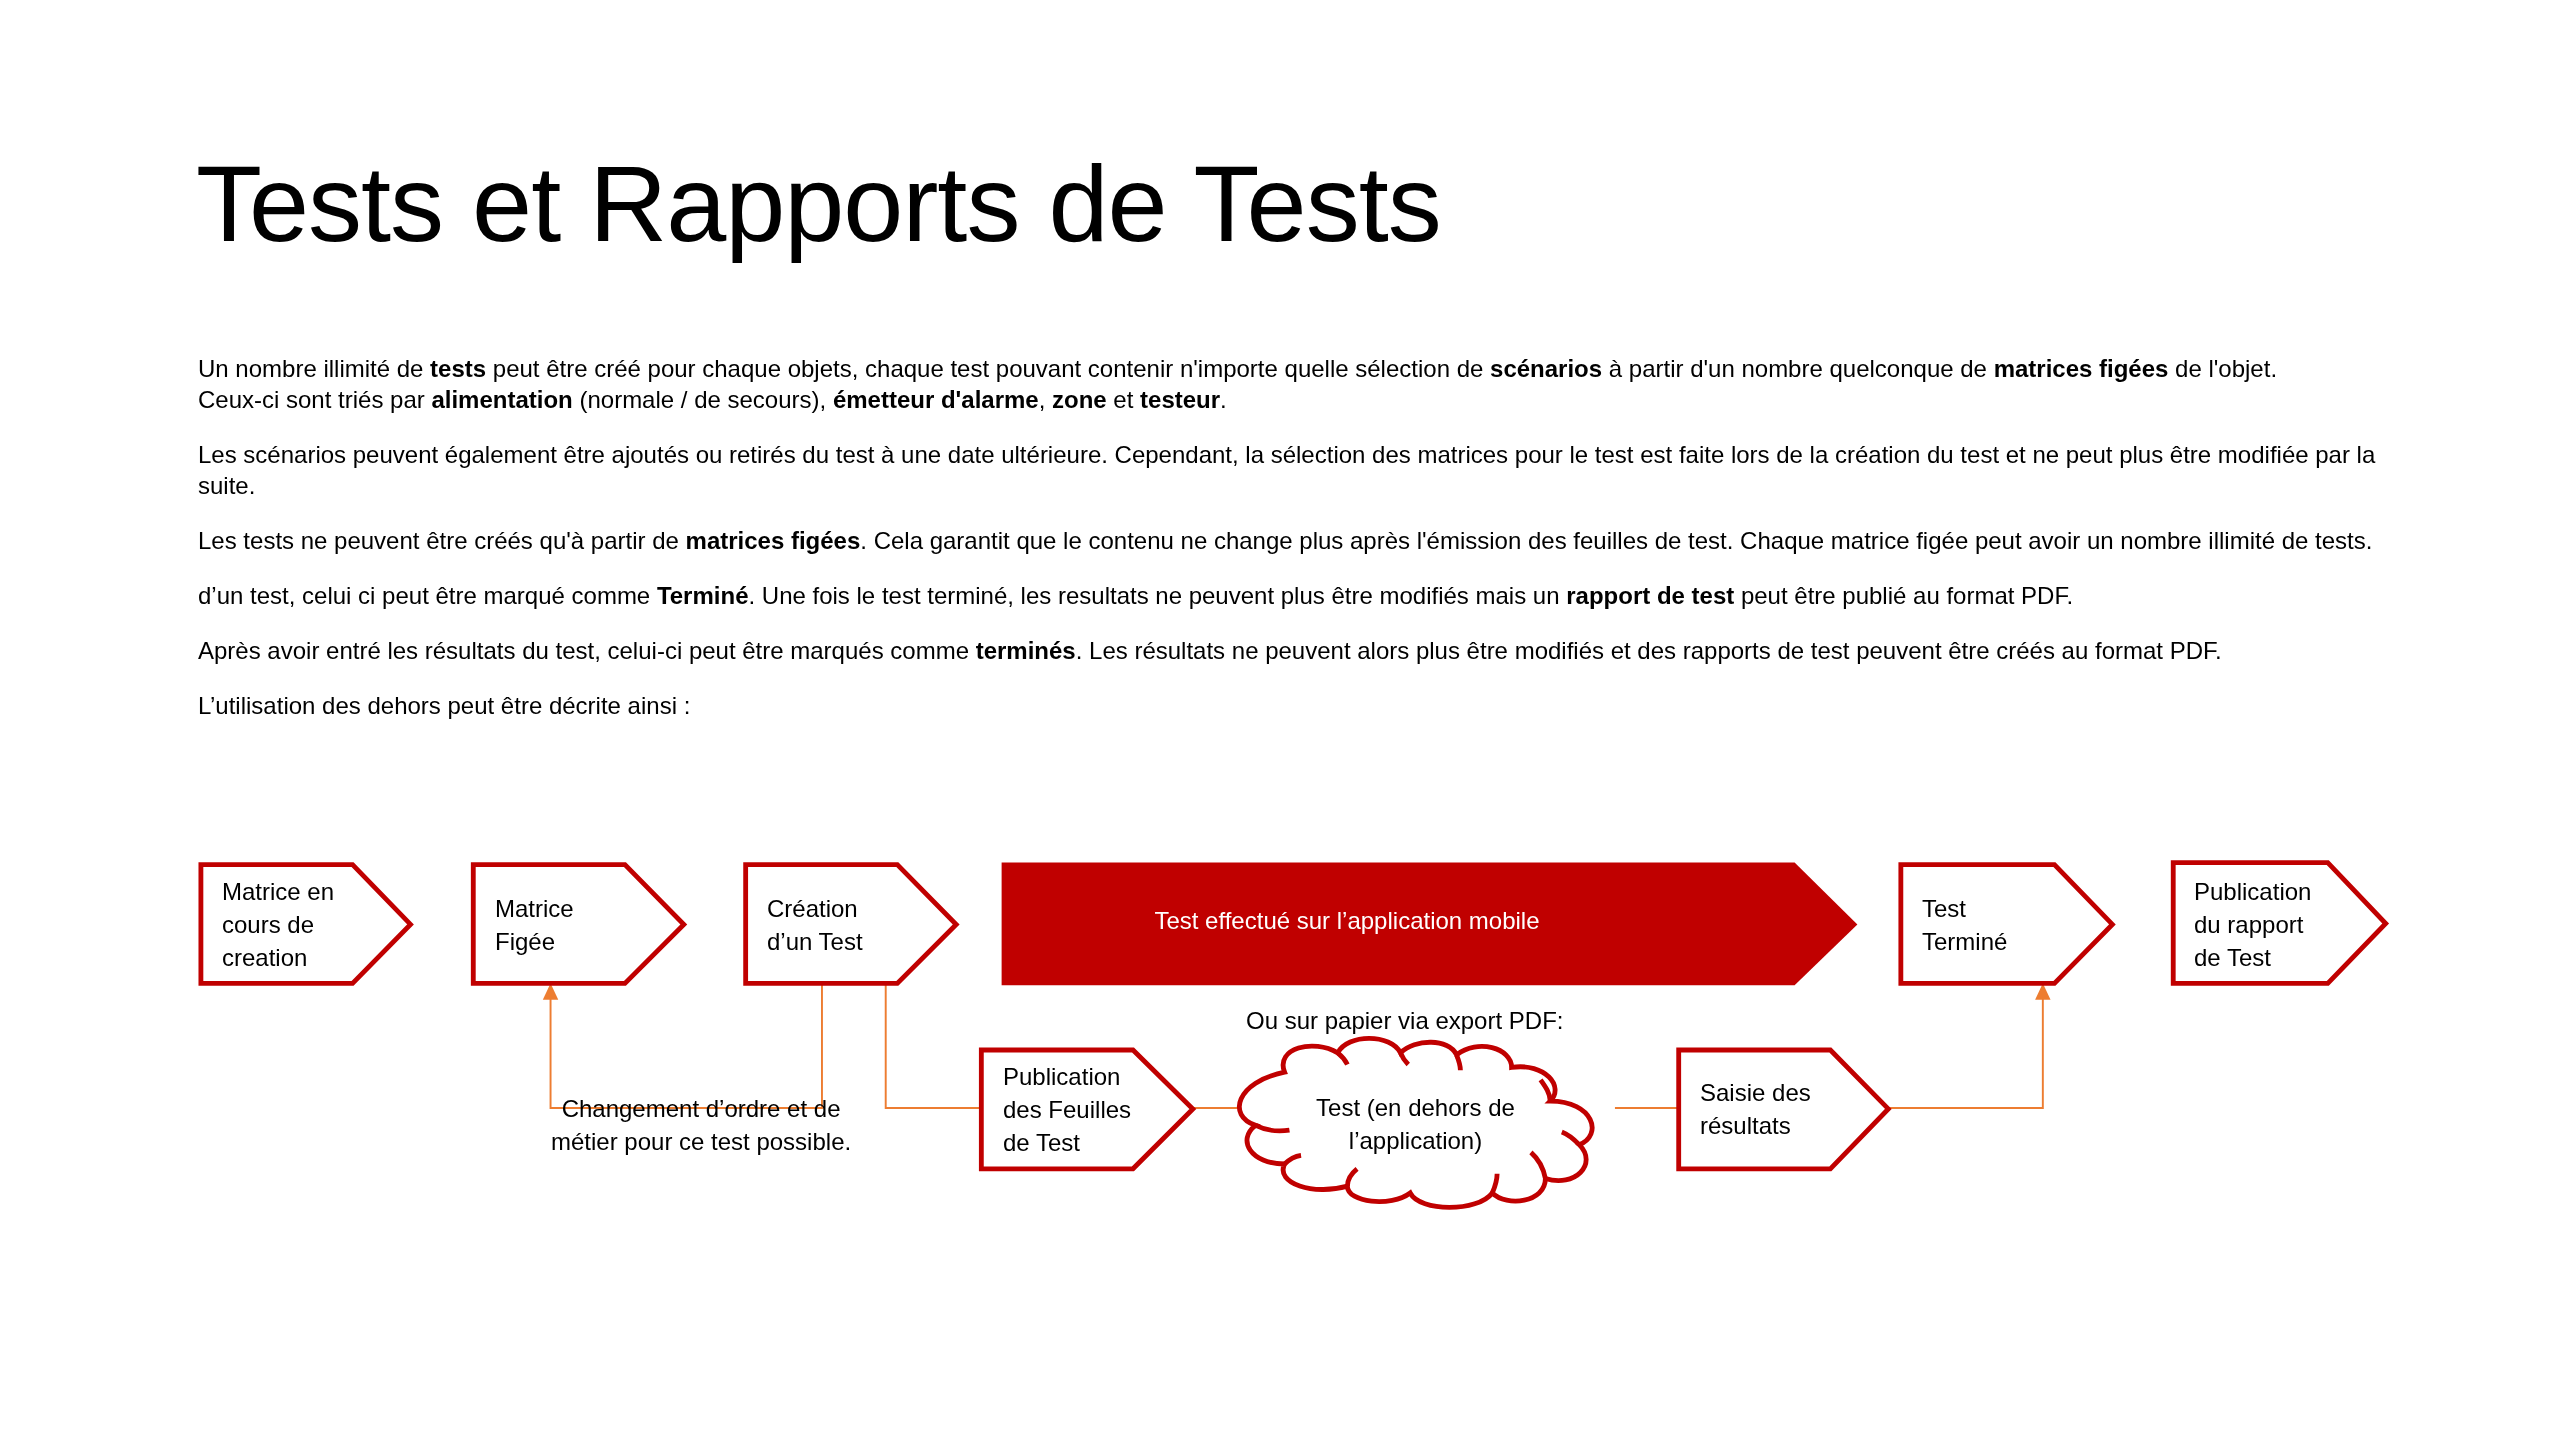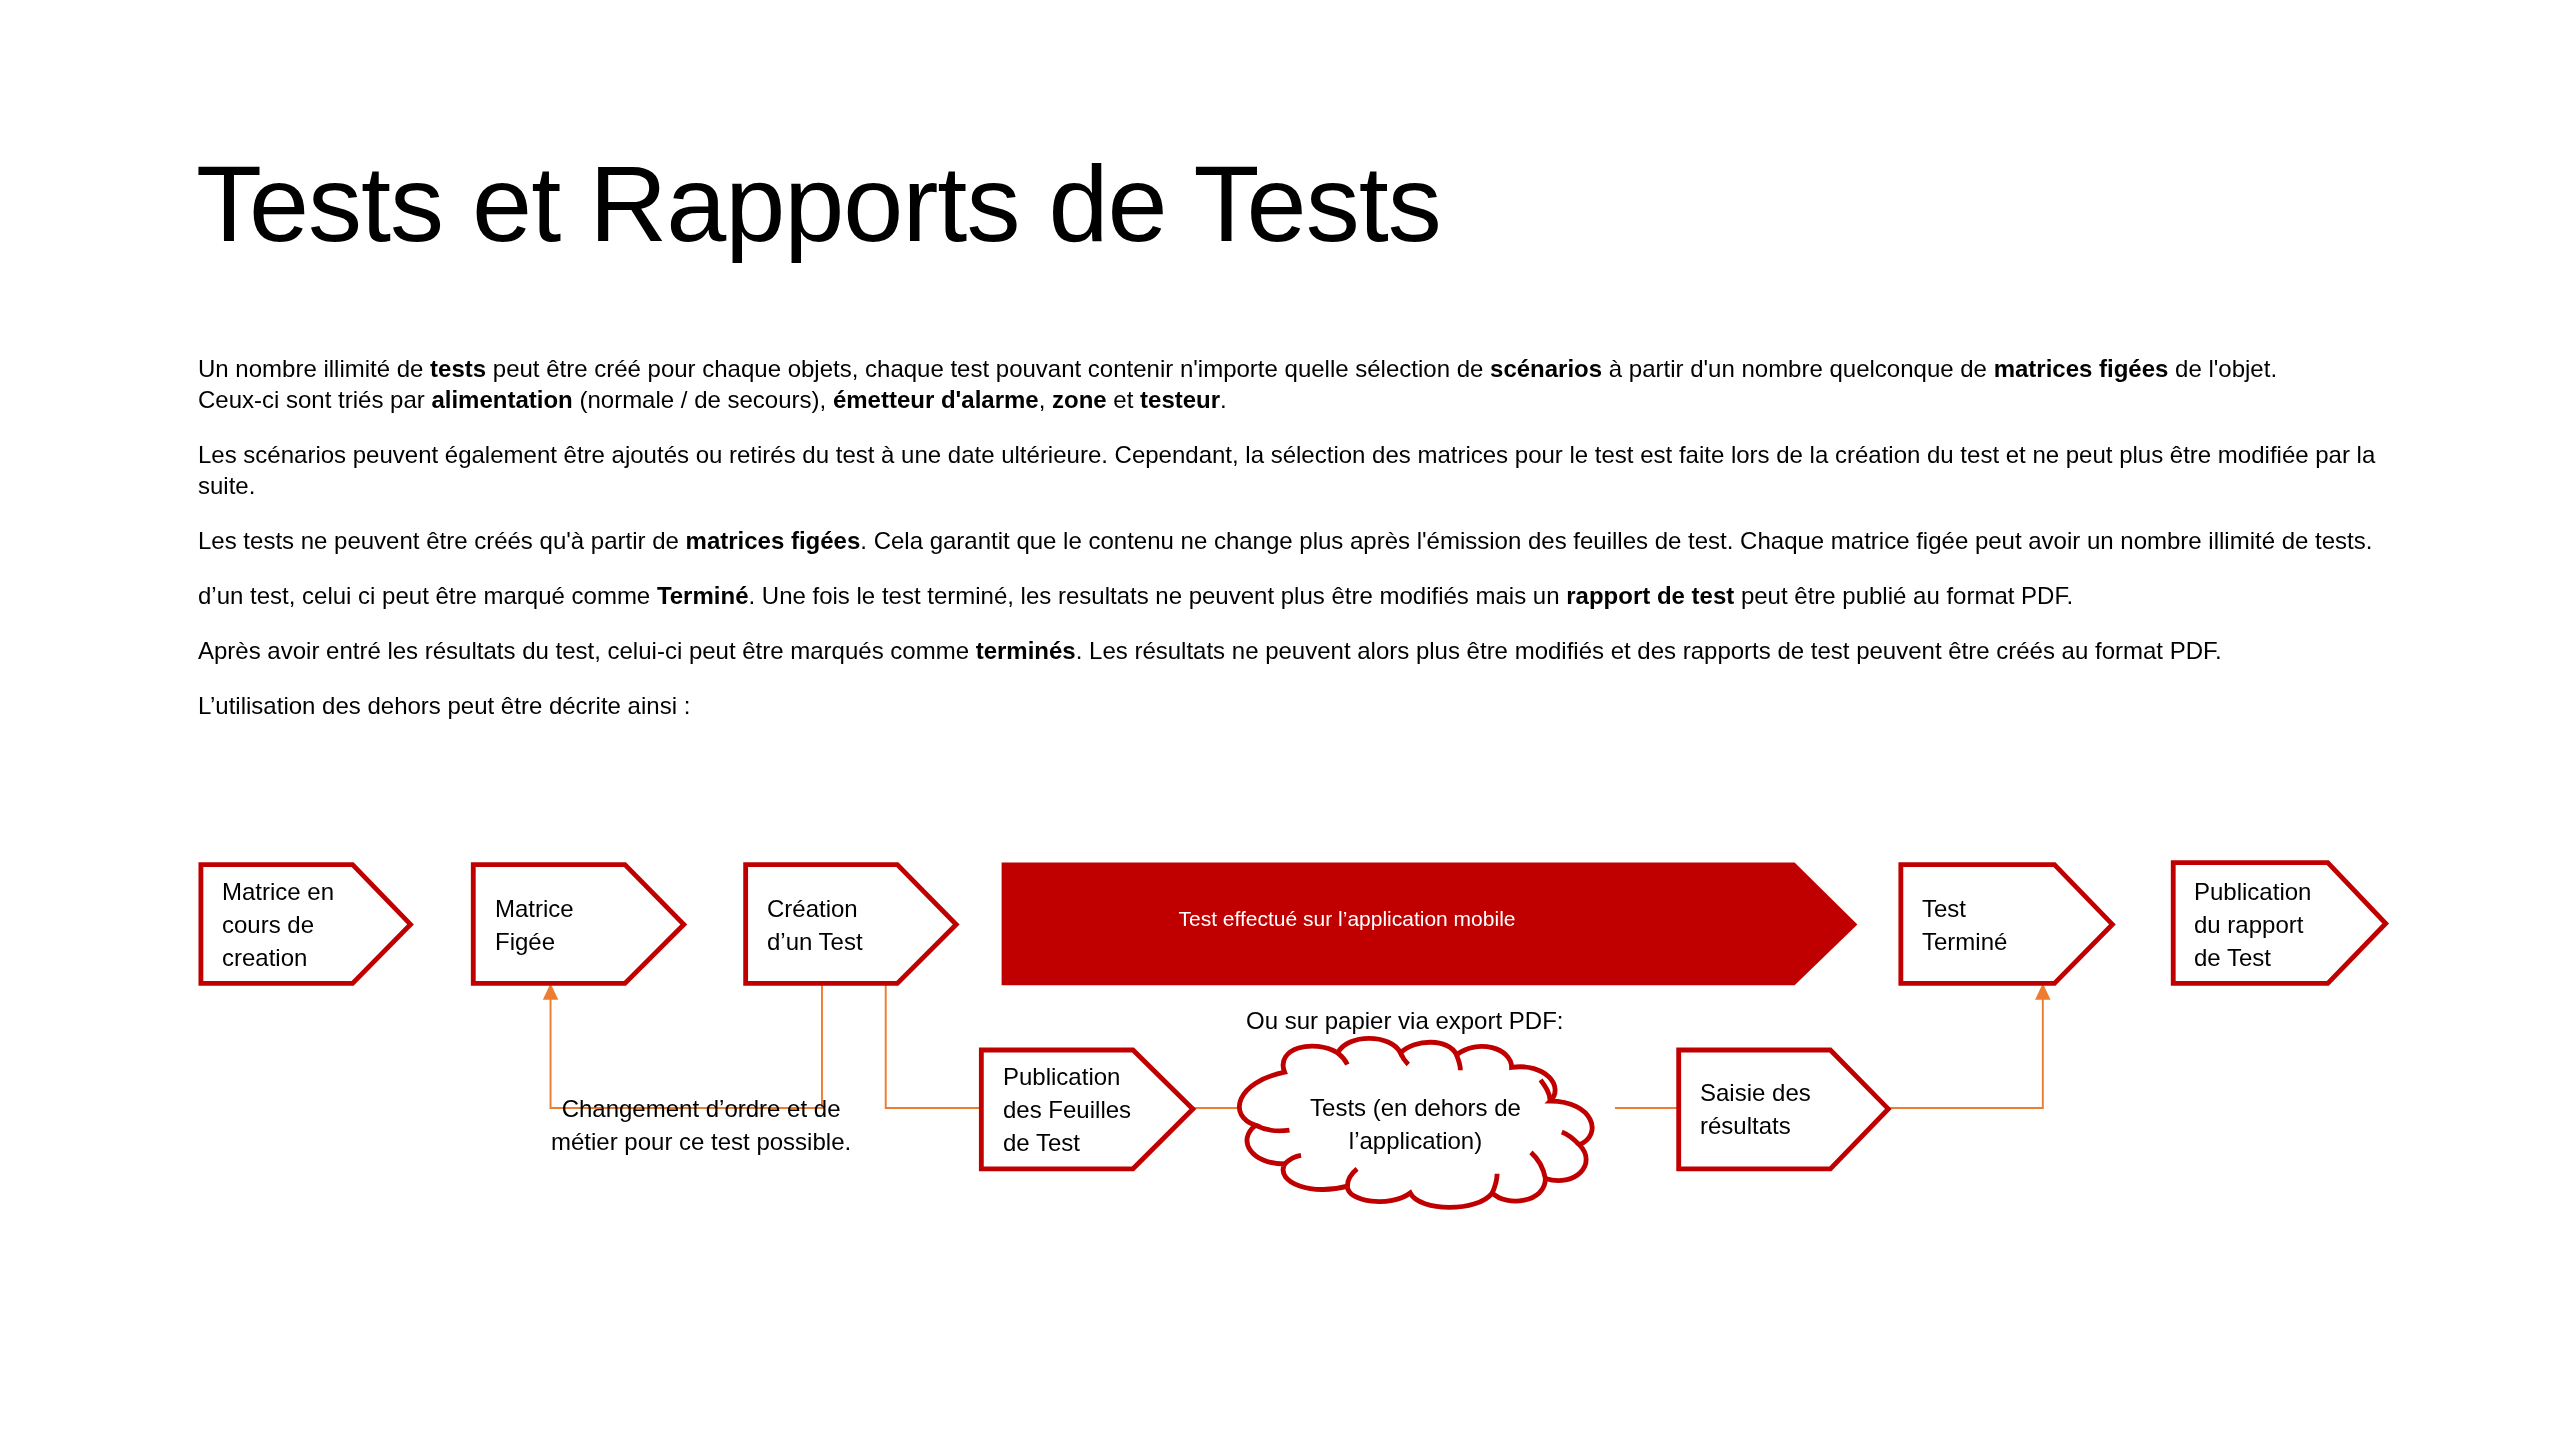--- a/index.html
+++ b/index.html
@@ -5,21 +5,21 @@
   html, body { margin: 0; padding: 0; background: #ffffff; }
   body { width: 2576px; height: 1449px; position: relative; overflow: hidden;
          font-family: "Liberation Sans", "DejaVu Sans", sans-serif; color: #000; }
   .title { position: absolute; left: 196px; top: 145px; font-size: 108px; font-weight: 300;
            letter-spacing: -1px; line-height: 1.1; white-space: nowrap; }
   .body-text { position: absolute; left: 198px; top: 345px; width: 2202px; font-size: 24px; line-height: 31px; }
   .body-text p { margin: 8px 0 24px 0; }
   .body-text b { font-weight: bold; }
   .diagram { position: absolute; left: 0; top: 0; width: 2116px; height: 1449px; }
   .shape-label { position: absolute; font-size: 24px; line-height: 33px; white-space: pre-line; }
-  .banner-label { position: absolute; color: #fff; font-size: 21px; text-align: center; }
+  .banner-label { position: absolute; color: #fff; font-size: 24px; text-align: center; }
   .caption { position: absolute; font-size: 24px; line-height: 33px; white-space: pre-line; }
   .cloud-label { position: absolute; font-size: 24px; line-height: 33px; text-align: center; white-space: pre-line; }
 </style>
 </head>
 <body>
 
 <div class="title">Tests et Rapports de Tests</div>
 
 <div class="body-text" id="body-text">
     <p><span>Un nombre illimité de </span><b>tests</b><span> peut être créé pour chaque objets, chaque test pouvant contenir n'importe quelle sélection de </span><b>scénarios</b><span> à partir d'un nombre quelconque de </span><b>matrices figées</b><span> de l'objet.</span><br><span>Ceux-ci sont triés par </span><b>alimentation</b><span> (normale / de secours), </span><b>émetteur d'alarme</b><span>, </span><b>zone</b><span> et </span><b>testeur</b><span>.</span></p>
@@ -111,21 +111,21 @@
 du rapport
 de Test</div>
 
   
   <div class="caption" style="left:1246px; top:1004px;">Ou sur papier via export PDF:</div>
 
   
   <div class="shape-label" style="left:1003px; top:1060px;">Publication
 des Feuilles
 de Test</div>
-  <div class="cloud-label" style="left:1285px; top:1091px; width:261px;">Tests (en dehors de
+  <div class="cloud-label" style="left:1285px; top:1091px; width:261px;">Test (en dehors de
 l’application)</div>
   <div class="shape-label" style="left:1700px; top:1076px;">Saisie des
 résultats</div>
 
   
   <div class="caption" style="left:551px; top:1092px;text-align:center;">Changement d’ordre et de
 métier pour ce test possible.</div>
 </div>
 
 

